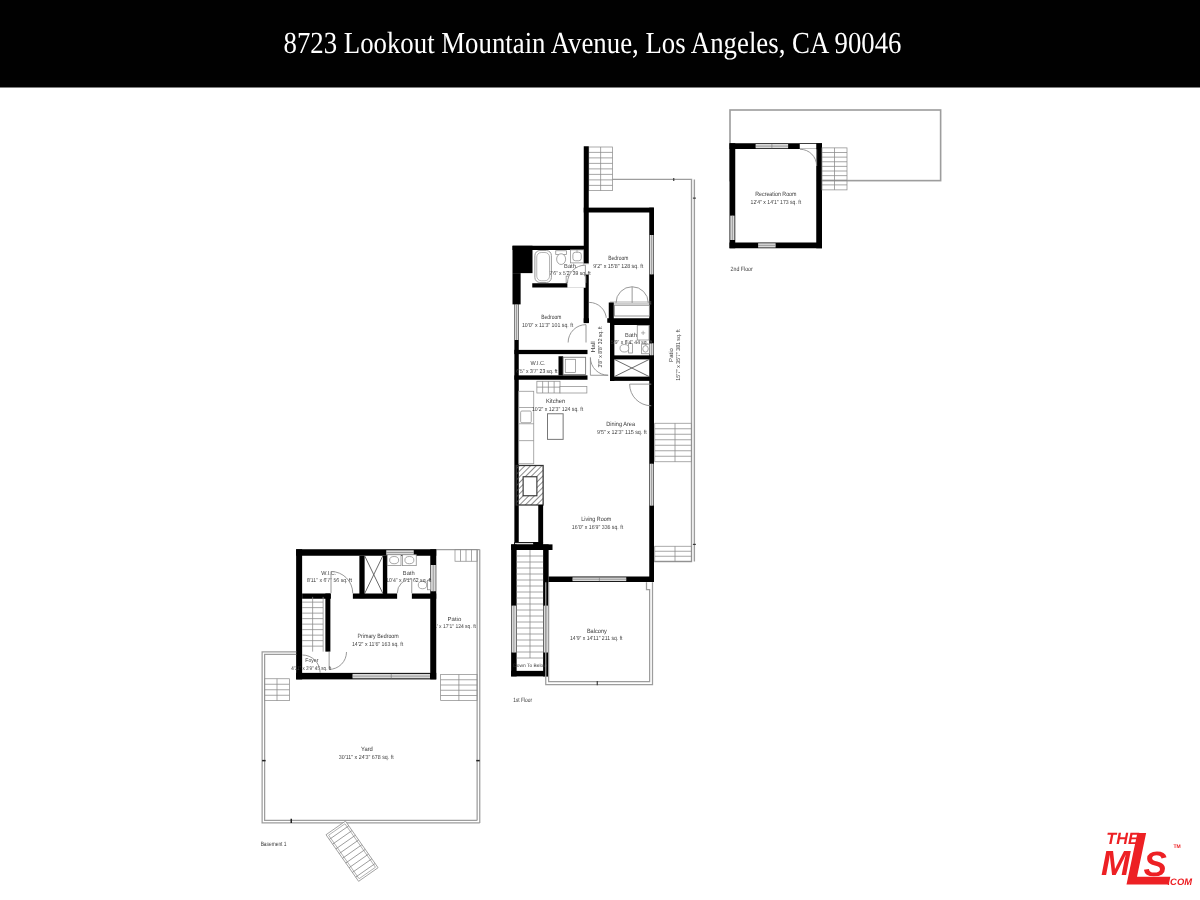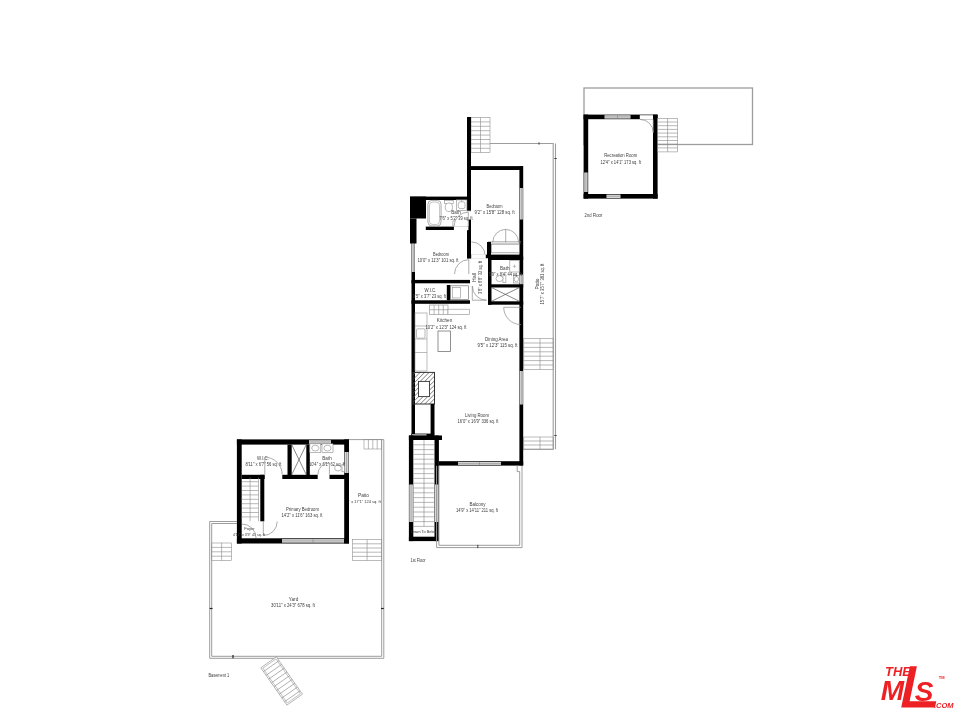--- a/index.html
+++ b/index.html
@@ -6,20 +6,24 @@
   .page{position:relative;width:960px;height:720px;overflow:hidden;background:#fff;font-family:"Liberation Sans",sans-serif;}
   .hdr{position:absolute;left:0;top:0;width:960px;height:70px;background:#010101;}
   .hdr .t{position:absolute;left:0;top:0;width:960px;text-align:center;color:#fff;font-family:"Liberation Serif",serif;font-size:24.5px;line-height:69px;letter-spacing:0px;transform:translateX(-6px) scaleX(0.875);transform-origin:center;}
   svg text{font-family:"Liberation Sans",sans-serif;fill:#3c3c3c;}
   #logo text{fill:#ed2024;}
 </style>
 </head>
 <body>
 <div class="page">
 
+<div class="hdr">
+
+<div class="t">8723 Lookout Mountain Avenue, Los Angeles, CA 90046</div>
+</div>
 <svg width="960" height="720" viewBox="0 0 960 720" style="position:absolute;left:0;top:0">
 <g id="floor2">
 
 <rect x="584" y="88" width="168.5" height="56.5" fill="none" stroke="#9d9d9d" stroke-width="1.3"></rect>
 
 <rect x="588" y="119" width="65.5" height="75.5" fill="#ffffff" stroke="none"></rect>
 
 <rect x="583.6" y="114.6" width="4.6" height="84" fill="#000"></rect>
 
 <rect x="583.6" y="114.6" width="74" height="4.6" fill="#000"></rect>

